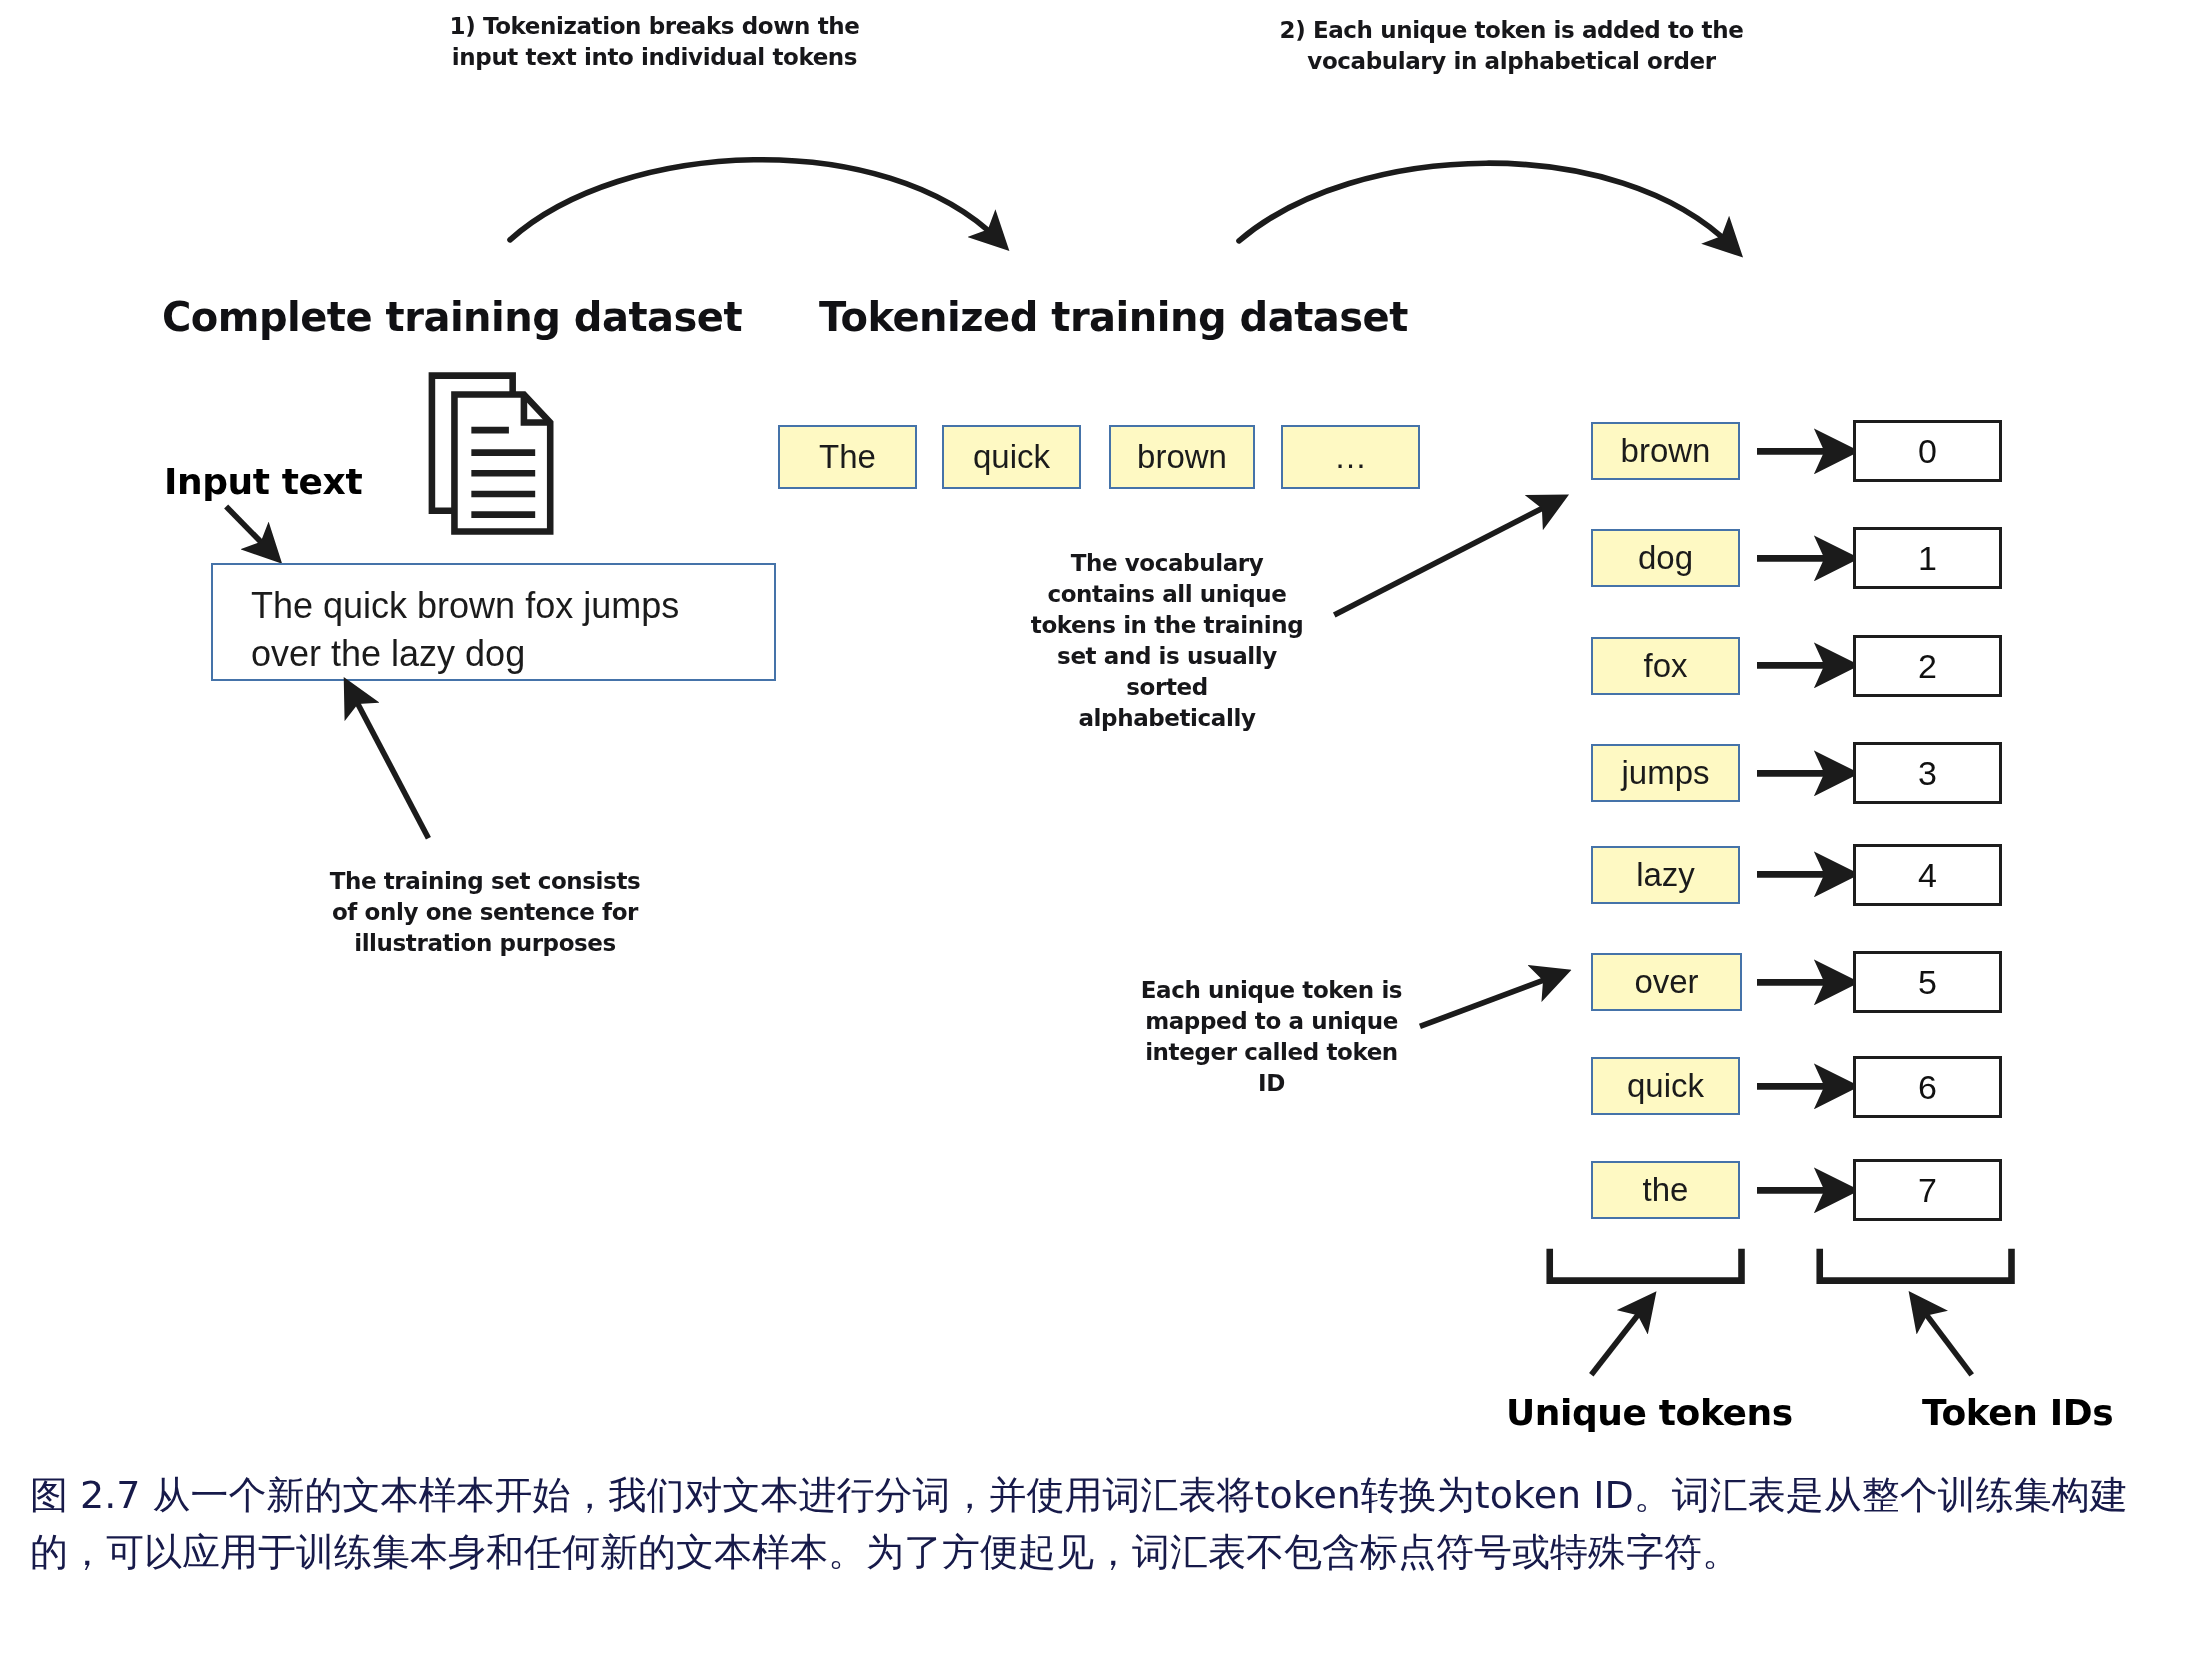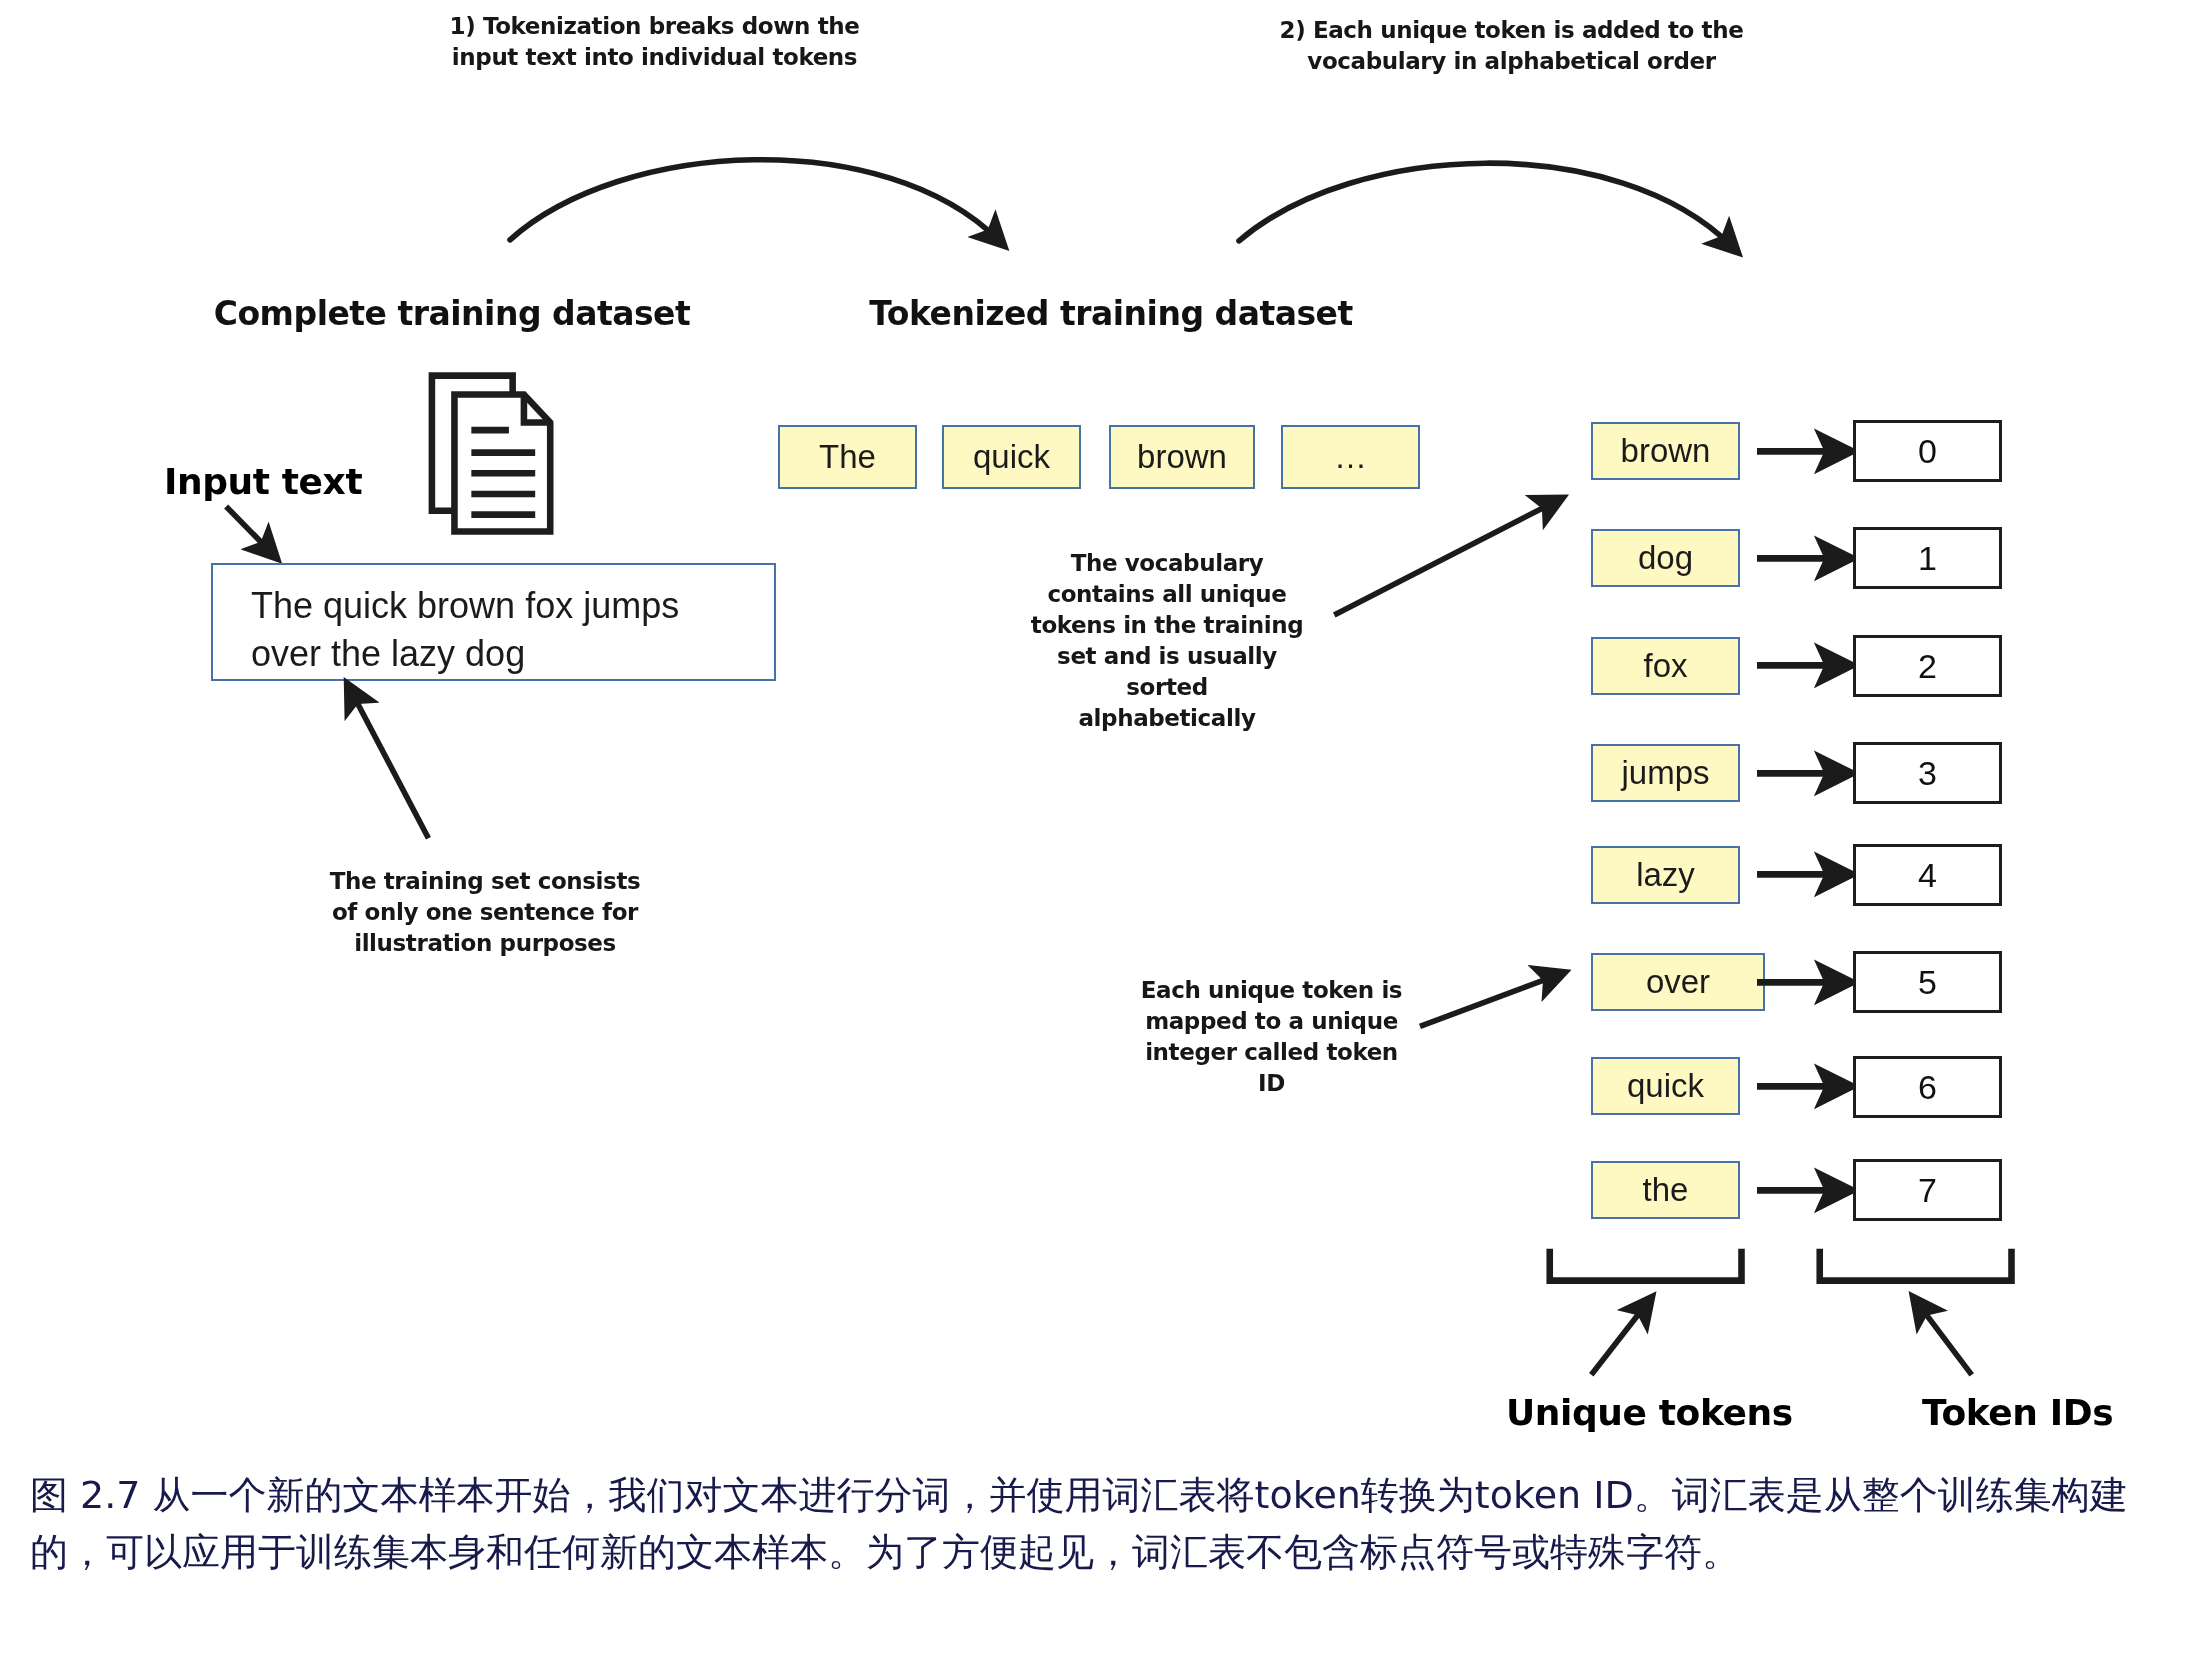--- a/index.html
+++ b/index.html
@@ -29,21 +29,21 @@
     color: #17171a;
     text-align: center;
     line-height: 1.35;
     letter-spacing: -0.4px;
     font-size: 23px;
   }
   .heading {
     font-family: "DejaVu Sans", sans-serif;
     font-weight: bold;
     color: #111114;
-    font-size: 33px;
+    font-size: 40px;
     letter-spacing: -0.5px;
     text-align: center;
     white-space: nowrap;
   }
   .small-label {
     font-family: "DejaVu Sans", sans-serif;
     font-weight: bold;
     color: #000000;
     font-size: 36px;
     letter-spacing: -0.4px;
@@ -238,21 +238,21 @@
   <div class="abs blue-box" style="left:1591px; top:846px; width:149px; height:58px;">
     <span>lazy</span>
   </div>
   <svg class="abs" style="left:1757px; top:864px; width:107px; height:22.6px;" viewBox="0 0 114 24" width="107" height="22.6">
     <line x1="0" y1="11" x2="92" y2="11" stroke="#1b1b1b" stroke-width="7" marker-end="url(#lineHead)"></line>
   </svg>
   <div class="abs black-box" style="left:1853px; top:844px; width:149px; height:62px;">
     <span>4</span>
   </div>
 
-  <div class="abs blue-box" style="left:1591px; top:953px; width:174px; height:58px;">
+  <div class="abs blue-box" style="left:1591px; top:953px; width:151px; height:58px;">
     <span>over</span>
   </div>
   <svg class="abs" style="left:1757px; top:972px; width:107px; height:22.6px;" viewBox="0 0 114 24" width="107" height="22.6">
     <line x1="0" y1="11" x2="92" y2="11" stroke="#1b1b1b" stroke-width="7" marker-end="url(#lineHead)"></line>
   </svg>
   <div class="abs black-box" style="left:1853px; top:951px; width:149px; height:62px;">
     <span>5</span>
   </div>
 
   <div class="abs blue-box" style="left:1591px; top:1057px; width:149px; height:58px;">

